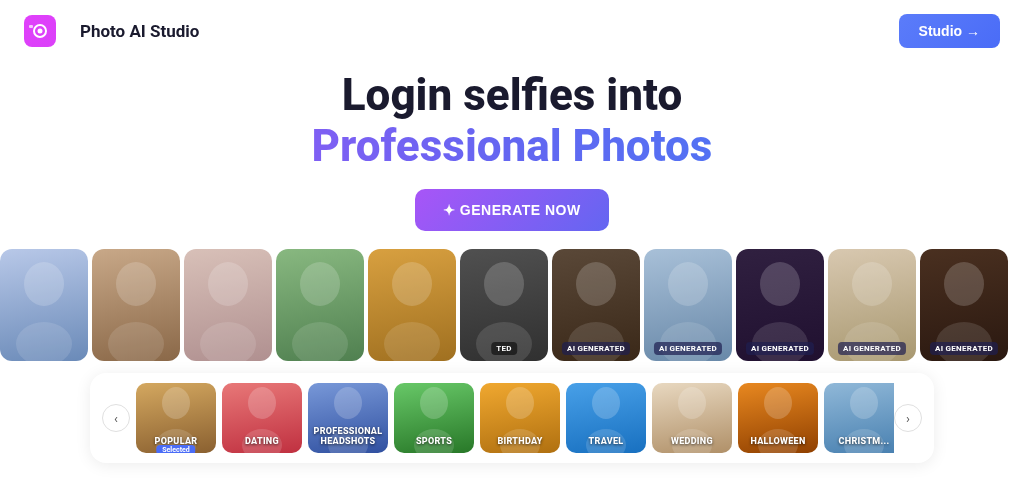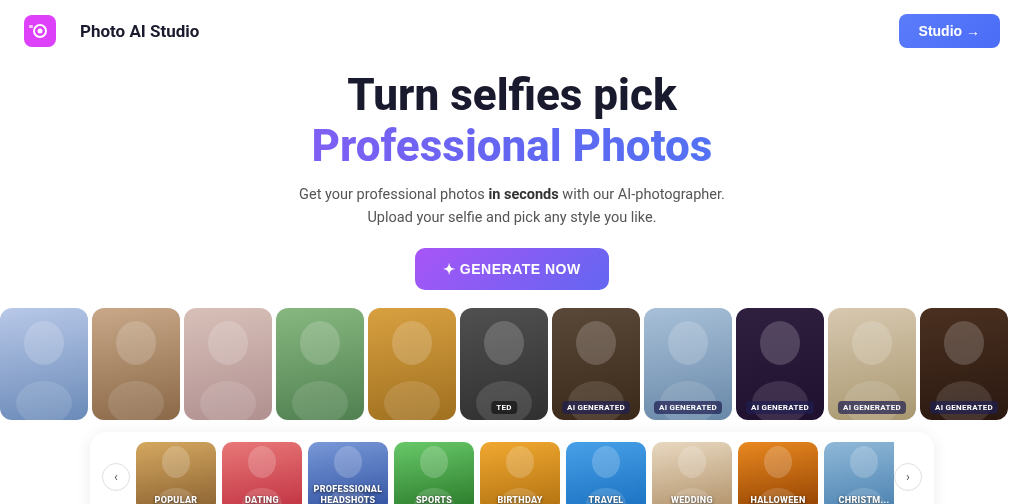--- a/index.html
+++ b/index.html
@@ -218,27 +218,23 @@
         </linearGradient>
       </defs>
     </svg>
     <span class="logo-text">Photo AI Studio</span>
   </div>
   <button class="login-btn">Studio →</button>
 </header>
 
 <section class="hero">
   <div>
-    <span class="hero-title-black">Turn selfies pick</span><br>
+    <span class="hero-title-black">Login selfies into</span><br>
     <span class="hero-title-gradient">Professional Photos</span>
   </div>
-  <p class="hero-subtitle">
-    Get your professional photos <strong>in seconds</strong> with our AI-photographer.<br>
-    <span>Upload your selfie and pick any style you like.</span>
-  </p>
   <button class="generate-btn">✦ GENERATE NOW</button>
 </section>
 
 <div class="photo-strip" id="photo-strip-container">
 <div class="photo-card" style="background: linear-gradient(170deg, rgb(184, 200, 232) 0%, rgb(106, 138, 184) 100%);">
       <svg width="88" height="112" viewBox="0 0 88 112" style="position: absolute; top: 0px; left: 0px;">
         <ellipse cx="44" cy="35" rx="20" ry="22" fill="rgba(255,255,255,0.18)"></ellipse>
         <ellipse cx="44" cy="95" rx="28" ry="22" fill="rgba(255,255,255,0.12)"></ellipse>
       </svg>
     </div>

